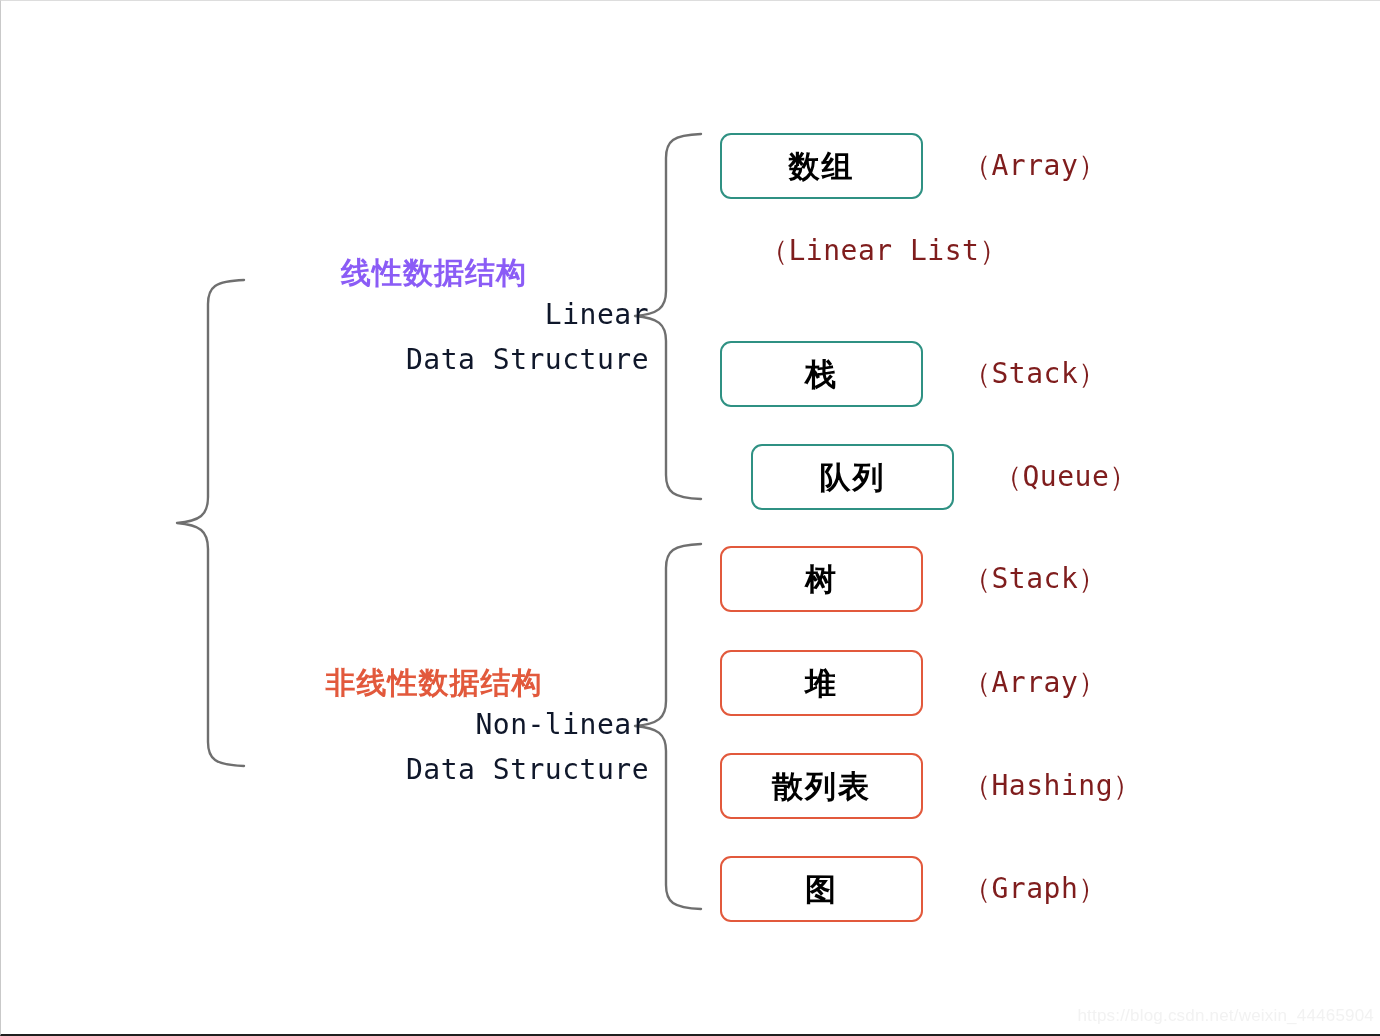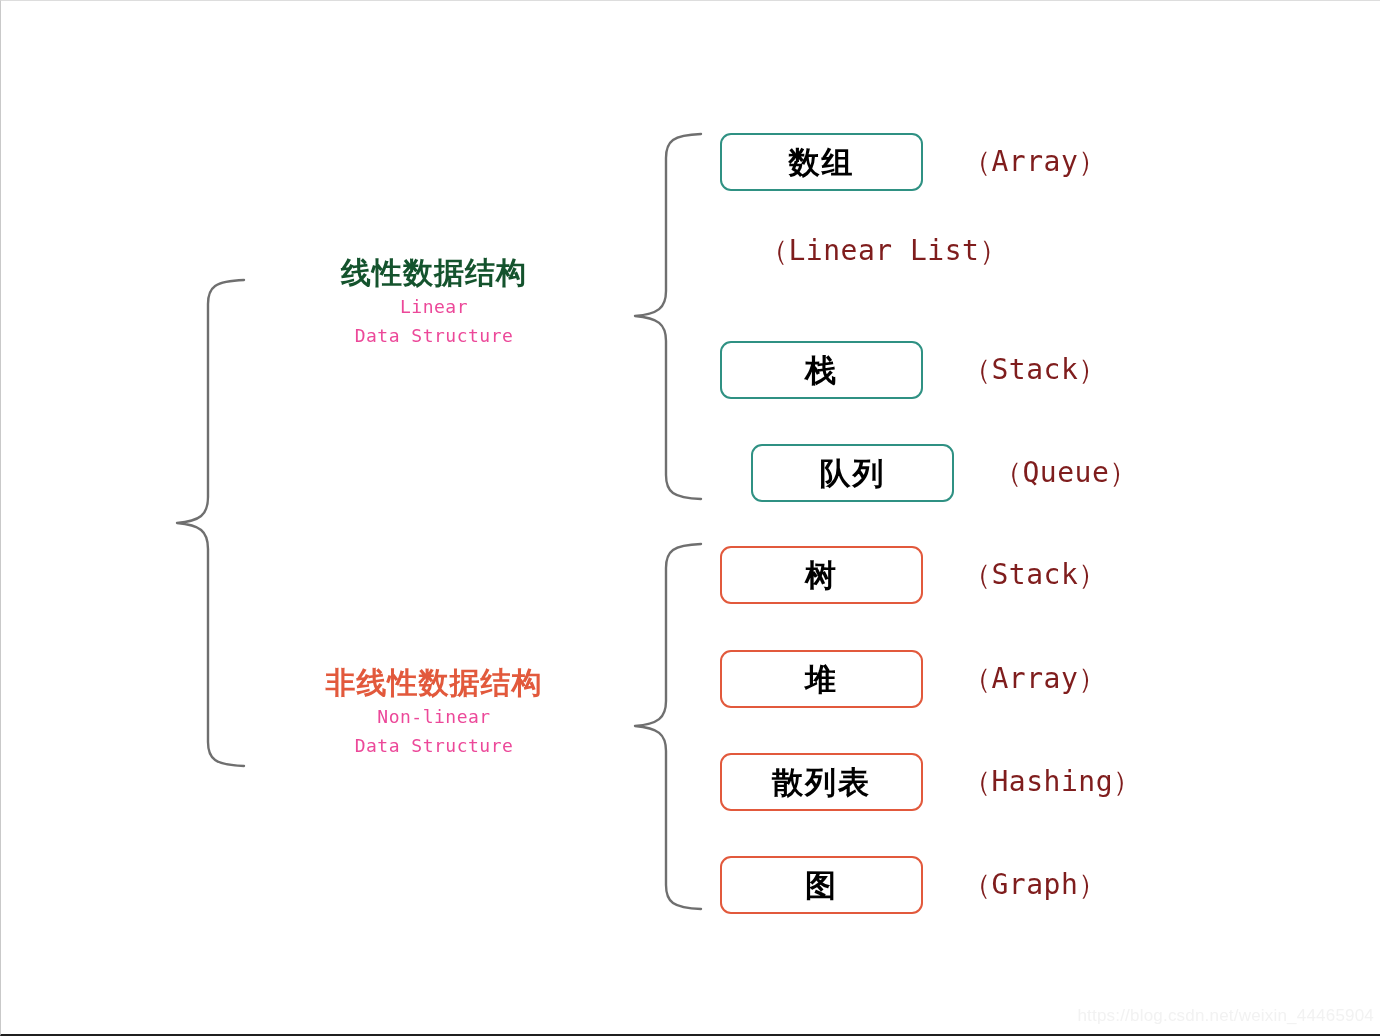--- a/index.html
+++ b/index.html
@@ -48,41 +48,42 @@
     text-align: center;
   }
   .group-title {
     font-family: "Liberation Sans", sans-serif;
     font-weight: bold;
     font-size: 30px;
     letter-spacing: 1px;
     line-height: 1.25;
     white-space: nowrap;
   }
-  .group-title.linear   { color: #14532d; }
+  .group-title.linear   { color: #8b5cf6; }
   .group-title.nonlinear{ color: #e2593c; }
 
   .group-sub {
     font-family: "DejaVu Sans Mono", "Liberation Mono", monospace;
-    font-size: 18px;
-    color: #ec4899;
+    font-size: 28px;
+    color: #0f172a;
     line-height: 1.62;
     letter-spacing: 0.5px;
     white-space: nowrap;
+    text-align: right;
   }
 
   
   .item-row {
     position: absolute;
     display: flex;
     align-items: center;
   }
   .item-box {
     width: 203px;
-    height: 58px;
+    height: 66px;
     box-sizing: border-box;
     border: 2px solid #2f9183;
     border-radius: 11px;
     background: #ffffff;
     display: flex;
     align-items: center;
     justify-content: center;
   }
   .item-box.nonlinear { border-color: #e2593c; }
 

